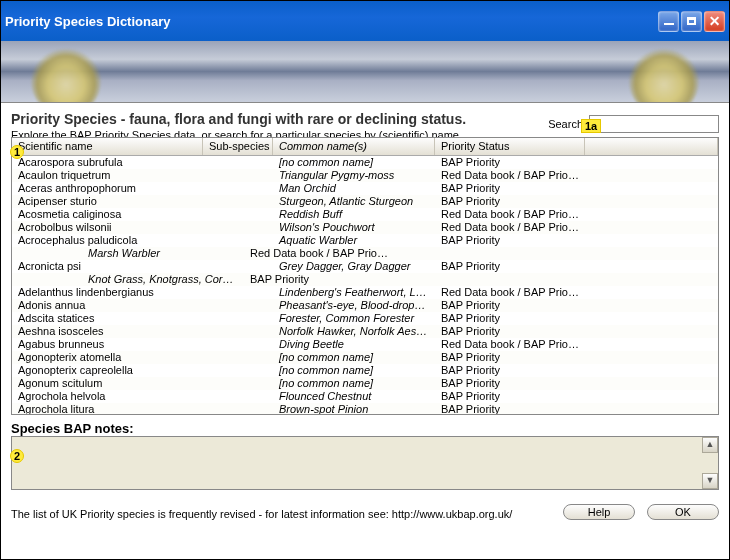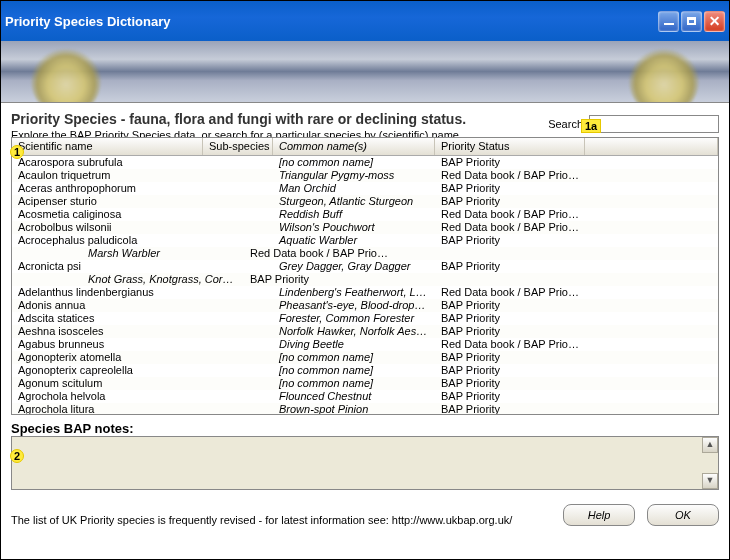--- a/index.html
+++ b/index.html
@@ -173,29 +173,28 @@
   }
 
   .footer {
     padding: 8px 10px 0 10px;
     display: flex;
     align-items: flex-end;
   }
   .footer-text { font-size: 11px; flex:1; }
   .btn {
     min-width: 72px;
-    height: 22px;
+    height: 16px;
     margin-left: 12px;
     background: linear-gradient(to bottom,#fdfdfd,#e4e0d4);
     border: 1px solid #888;
     border-radius: 8px;
     font-size: 11px;
     font-family: Tahoma, Arial;
     cursor: pointer;
-    font-style: italic;
   }
   ::-webkit-scrollbar { width:16px; background:#ece9d8; }
   ::-webkit-scrollbar-thumb { background: linear-gradient(to right,#d8d4c6,#c9c5b6); border:1px solid #aca899; }
   ::-webkit-scrollbar-button { height:16px; background: linear-gradient(to bottom,#fdfdfd,#d8d4c6); border:1px solid #aca899;}
 </style>
 </head>
 <body>
 
 <div class="titlebar">
   <span>Priority Species Dictionary</span>

